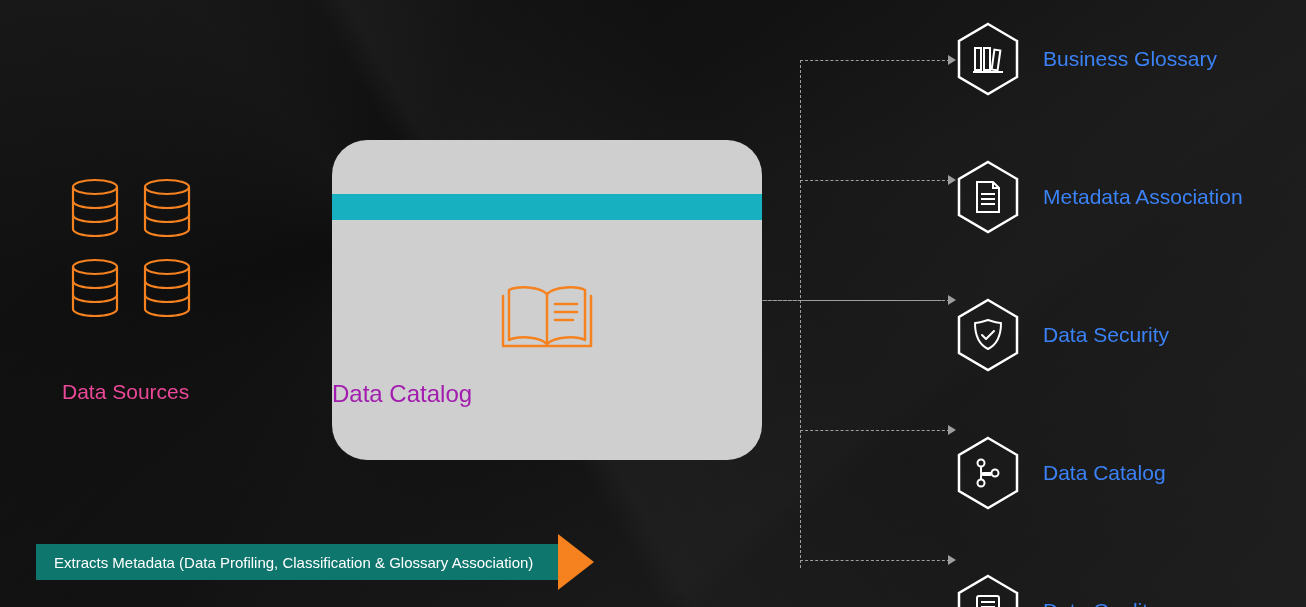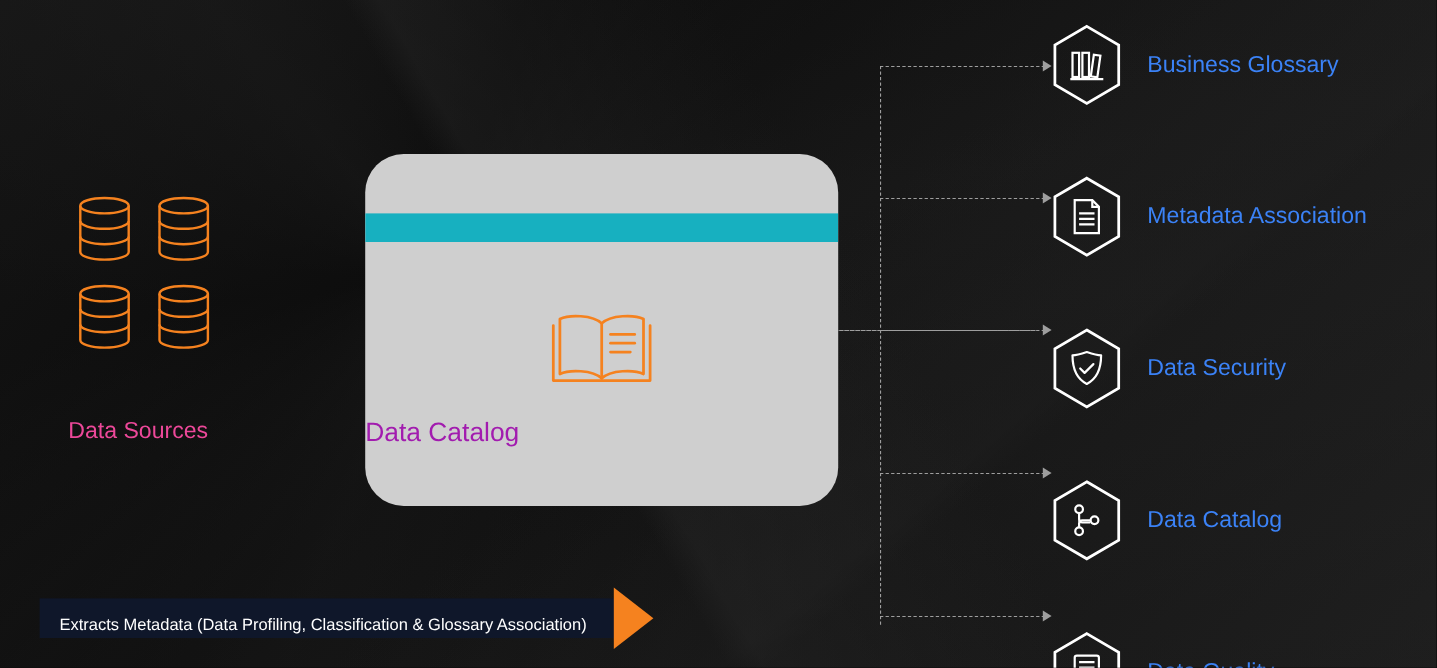--- a/index.html
+++ b/index.html
@@ -33,21 +33,21 @@
 .hex svg{width:100%;height:100%}
 .feature-label{font-size:21px;color:#3b82f6;white-space:nowrap}
 
 
 .connector{position:absolute;border:1.5px dashed #9e9e9e;border-radius:2px}
 .conn-main{left:762px;top:300px;width:180px;height:0;border-left:none;border-right:none;border-bottom:none}
 .conn-v{position:absolute;left:800px;top:60px;width:0;height:508px;border-left:1.5px dashed #9e9e9e}
 .conn-h{position:absolute;height:0;border-top:1.5px dashed #9e9e9e}
 
 
-.arrow-bar{position:absolute;left:36px;top:544px;height:36px;background:#0f172a;display:flex;align-items:flex-start;padding:16px 18px;font-size:15px;color:#fff;white-space:nowrap}
+.arrow-bar{position:absolute;left:36px;top:544px;height:36px;background:#0f766e;display:flex;align-items:center;padding:16px 18px;font-size:15px;color:#fff;white-space:nowrap}
 .arrow-head{position:absolute;left:558px;top:534px;width:0;height:0;border-top:28px solid transparent;border-bottom:28px solid transparent;border-left:36px solid #f5821f}
 </style>
 </head>
 <body>
 <div class="bg-poly"></div>
 
 <div class="container">
 
  <div class="sources">
   <div class="db-grid">

